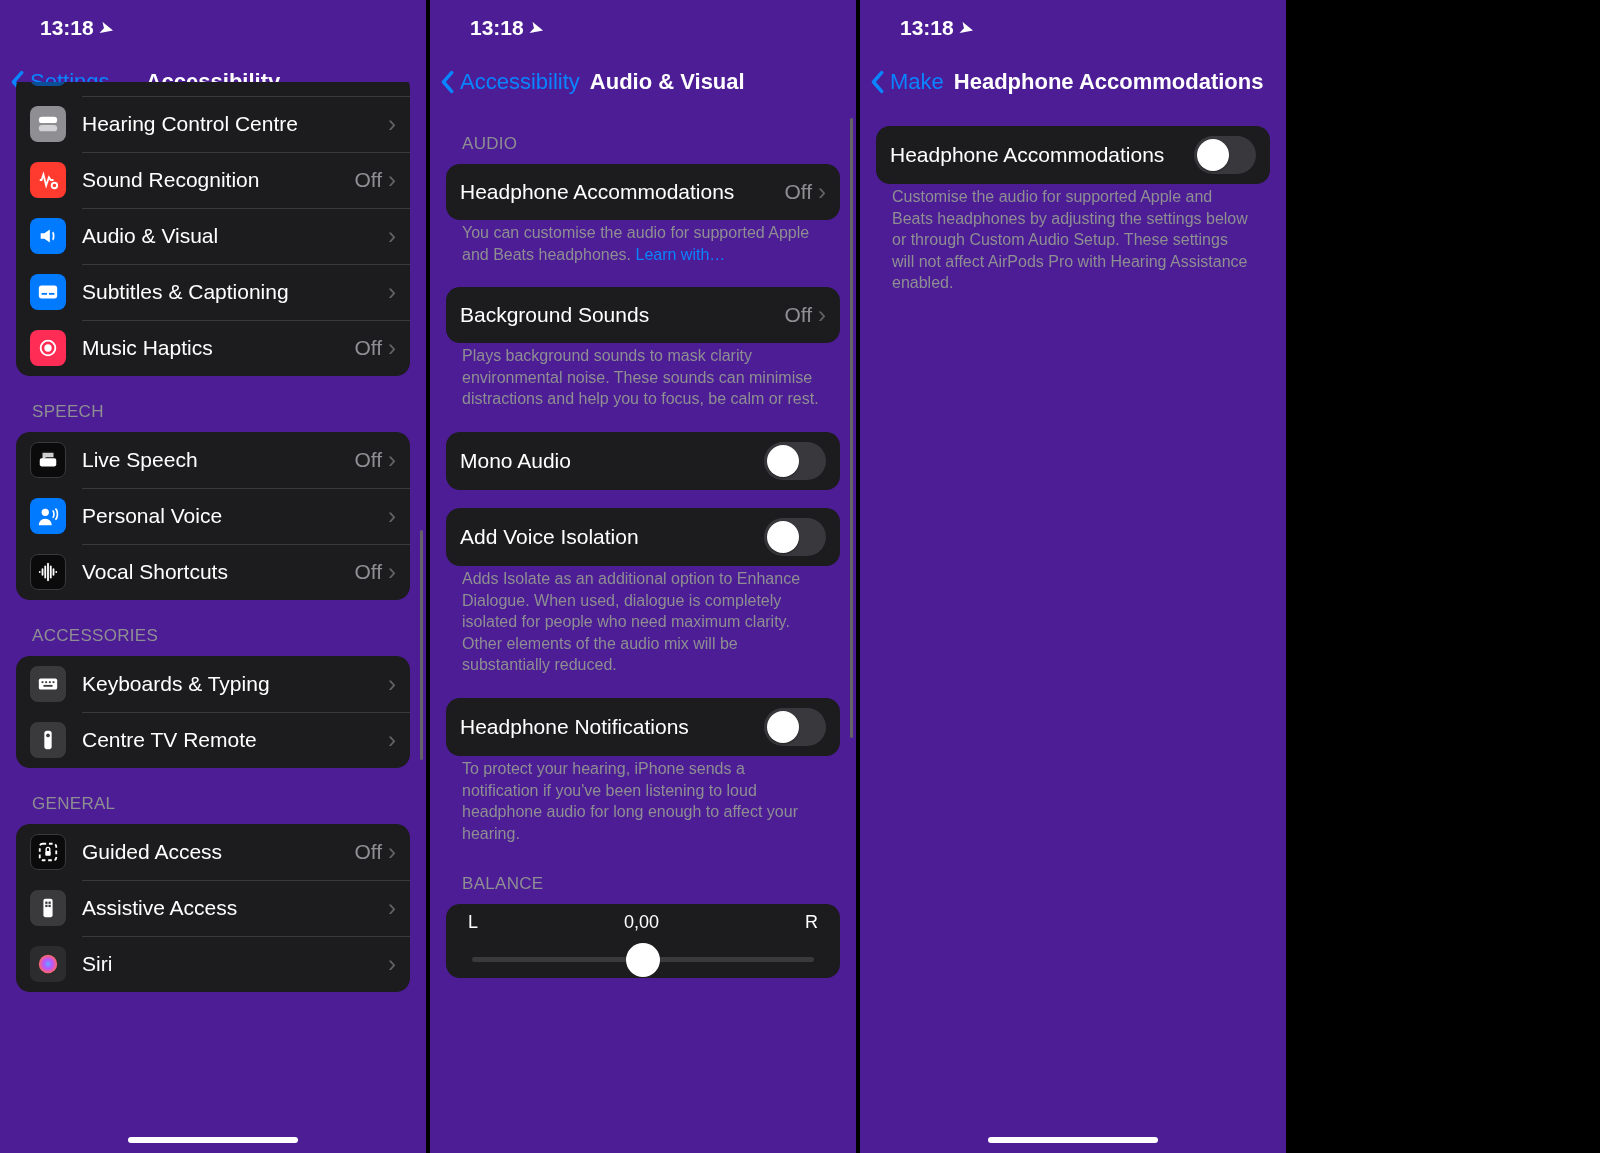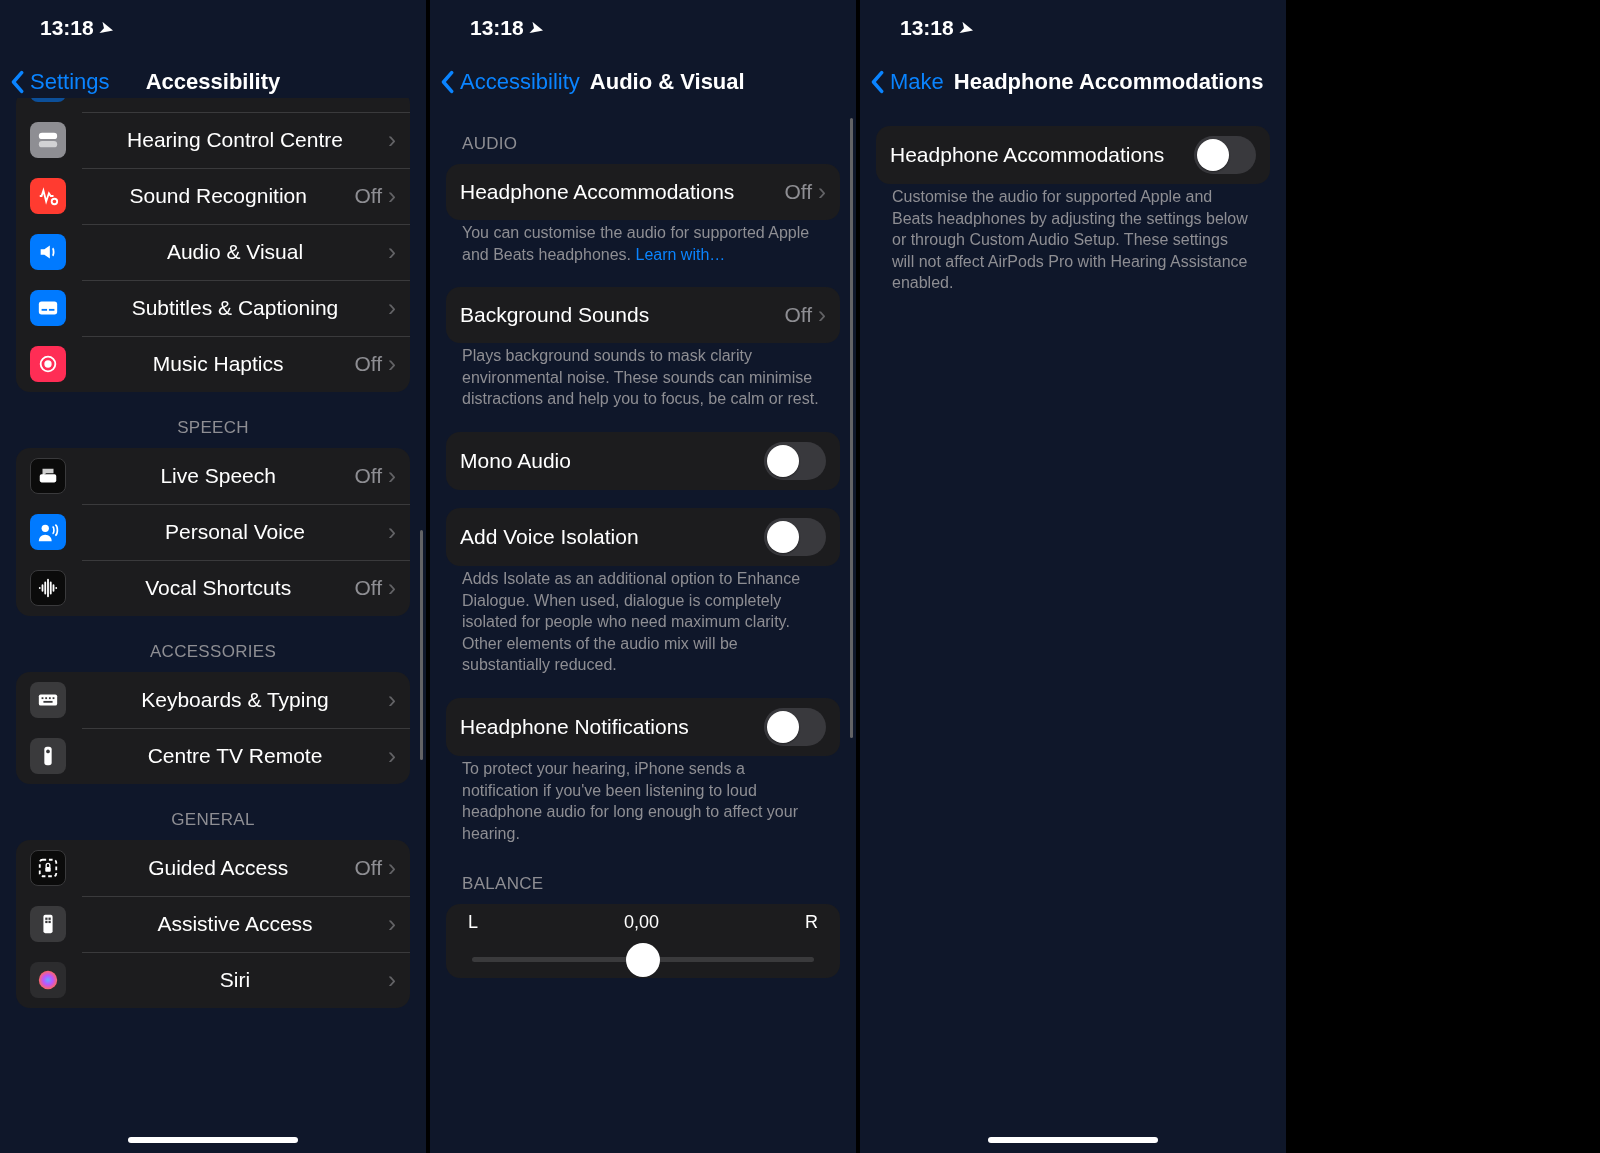--- a/index.html
+++ b/index.html
@@ -8,21 +8,21 @@
     font-family: -apple-system, "SF Pro Text", "Helvetica Neue", Arial, sans-serif;
     color: #fff;
     width: 1600px;
     height: 1153px;
     display: flex;
     overflow: hidden;
   }
   .pane {
     width: 426px;
     height: 1153px;
-    background: #0f172a;
+    background: #4c1d95;
     position: relative;
     overflow: hidden;
   }
   .pane:nth-child(3) { width: 426px; }
   .pane + .pane { margin-left: 4px; }
 
   
   .status {
     height: 56px;
     display: flex;
@@ -172,21 +172,21 @@
   <div class="nav">
     <div class="back">
       <svg viewBox="0 0 12 20">
           <path d="M10 2L3 10l7 8" stroke="#0a84ff" stroke-width="3" fill="none" stroke-linecap="round" stroke-linejoin="round"></path>
         </svg>
       <span>Settings</span>
     </div>
     <div class="title">Accessibility</div>
   </div>
 
-  <div class="content" style="top:98px;text-align:center;">
+  <div class="content" style="top:82px;">
 
     <div class="group" id="p1g0" style="margin-top:-8px;">
         <div class="row" style="min-height: 28px; padding-top: 0px; opacity: 0.55; margin-top: -24px;">
           <span class="icon bg-blue"></span>
         </div>
         <div class="row">
           <span class="icon bg-grey">
             <svg viewBox="0 0 24 24">
               <rect x="2" y="4" width="20" height="7" rx="3.5" fill="#fff"></rect>
               <rect x="2" y="13" width="20" height="7" rx="3.5" fill="#fff" opacity=".6"></rect>

